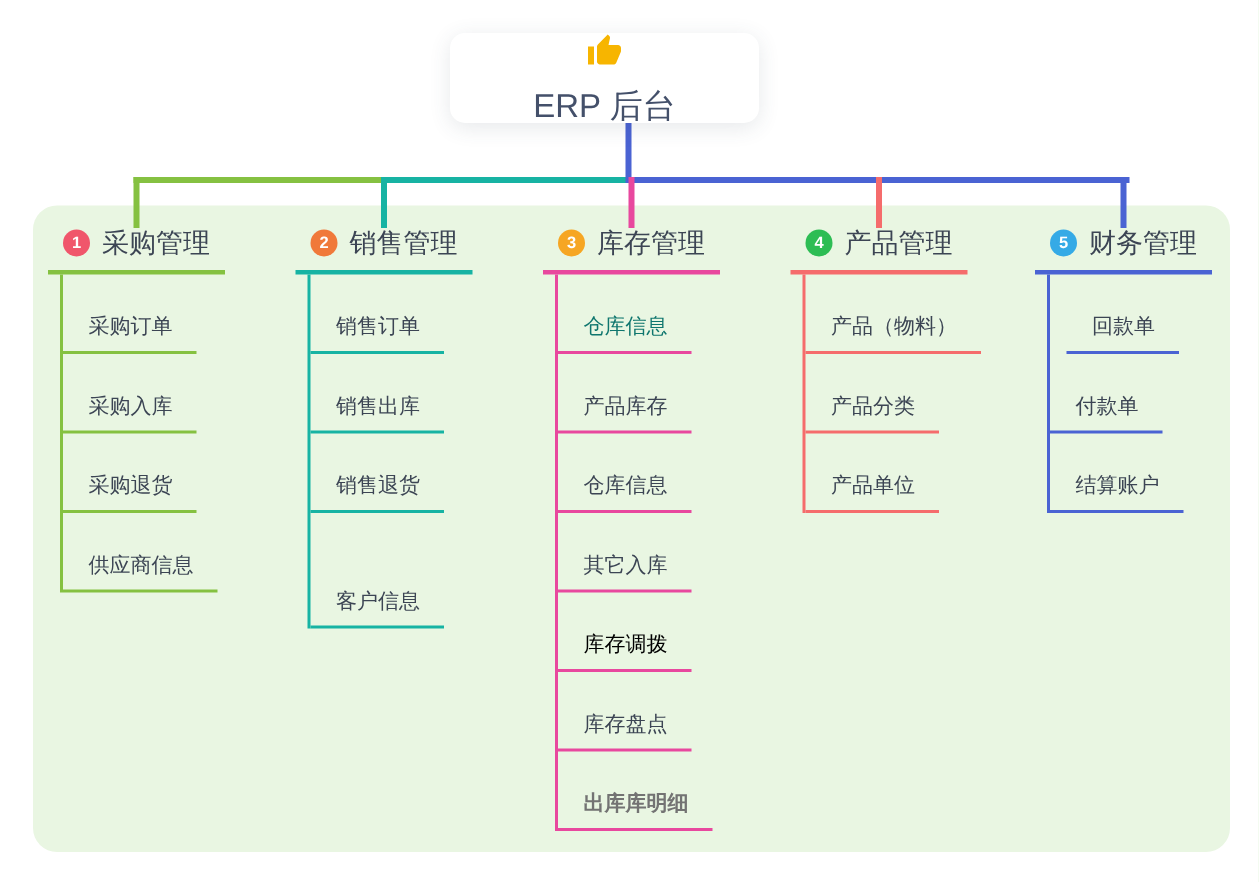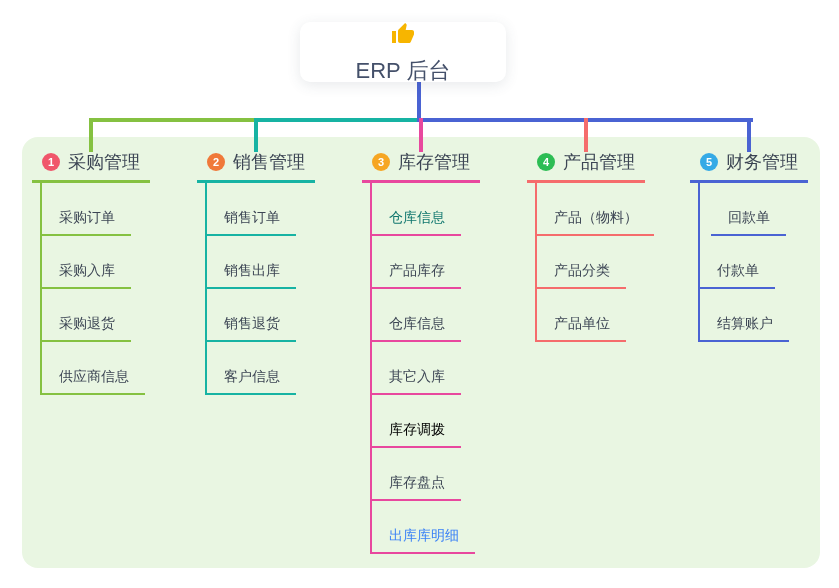--- a/index.html
+++ b/index.html
@@ -75,36 +75,36 @@
     </div>
     <div class="branch" style="left: 197px;">
       <div class="branch-header" style="border-bottom-color: rgb(23, 179, 163); color: rgb(60, 69, 84);">
         <span class="badge" style="background: rgb(240, 121, 58);">2</span>
         <span>销售管理</span>
       </div>
       <div class="children" style="border-left-color: rgb(23, 179, 163);">
         <div class="child" style="border-bottom-color: rgb(23, 179, 163); color: rgb(60, 69, 84);">销售订单</div>
         <div class="child" style="border-bottom-color: rgb(23, 179, 163); color: rgb(60, 69, 84);">销售出库</div>
         <div class="child" style="border-bottom-color: rgb(23, 179, 163); color: rgb(60, 69, 84);">销售退货</div>
-        <div class="child" style="border-bottom-color: rgb(23, 179, 163); color: rgb(60, 69, 84);">客户信息</div>
+        <div class="child" style="border-bottom-color: rgb(23, 179, 163); color: rgb(60, 69, 84); margin-top: 24px;">客户信息</div>
       </div>
     </div>
     <div class="branch" style="left: 362px;">
       <div class="branch-header" style="border-bottom-color: rgb(232, 72, 158); color: rgb(60, 69, 84);">
         <span class="badge" style="background: rgb(246, 166, 35);">3</span>
         <span>库存管理</span>
       </div>
       <div class="children" style="border-left-color: rgb(232, 72, 158);">
         <div class="child" style="border-bottom-color: rgb(232, 72, 158); color: #0f766e;">仓库信息</div>
         <div class="child" style="border-bottom-color: rgb(232, 72, 158); color: rgb(60, 69, 84);">产品库存</div>
         <div class="child" style="border-bottom-color: rgb(232, 72, 158); color: rgb(60, 69, 84);">仓库信息</div>
         <div class="child" style="border-bottom-color: rgb(232, 72, 158); color: rgb(60, 69, 84);">其它入库</div>
         <div class="child" style="border-bottom-color: rgb(232, 72, 158); color: #000000;">库存调拨</div>
         <div class="child" style="border-bottom-color: rgb(232, 72, 158); color: rgb(60, 69, 84);">库存盘点</div>
-        <div class="child" style="border-bottom-color: rgb(232, 72, 158); color: #3b82f6;">出库库明细</div>
+        <div class="child" style="border-bottom-color: rgb(232, 72, 158); color: #737373; font-weight: bold;">出库库明细</div>
       </div>
     </div>
     <div class="branch" style="left: 527px;">
       <div class="branch-header" style="border-bottom-color: rgb(245, 108, 108); color: rgb(60, 69, 84);">
         <span class="badge" style="background: rgb(45, 189, 84);">4</span>
         <span>产品管理</span>
       </div>
       <div class="children" style="border-left-color: rgb(245, 108, 108);">
         <div class="child" style="border-bottom-color: rgb(245, 108, 108); color: rgb(60, 69, 84);">产品（物料）</div>
         <div class="child" style="border-bottom-color: rgb(245, 108, 108); color: rgb(60, 69, 84);">产品分类</div>

